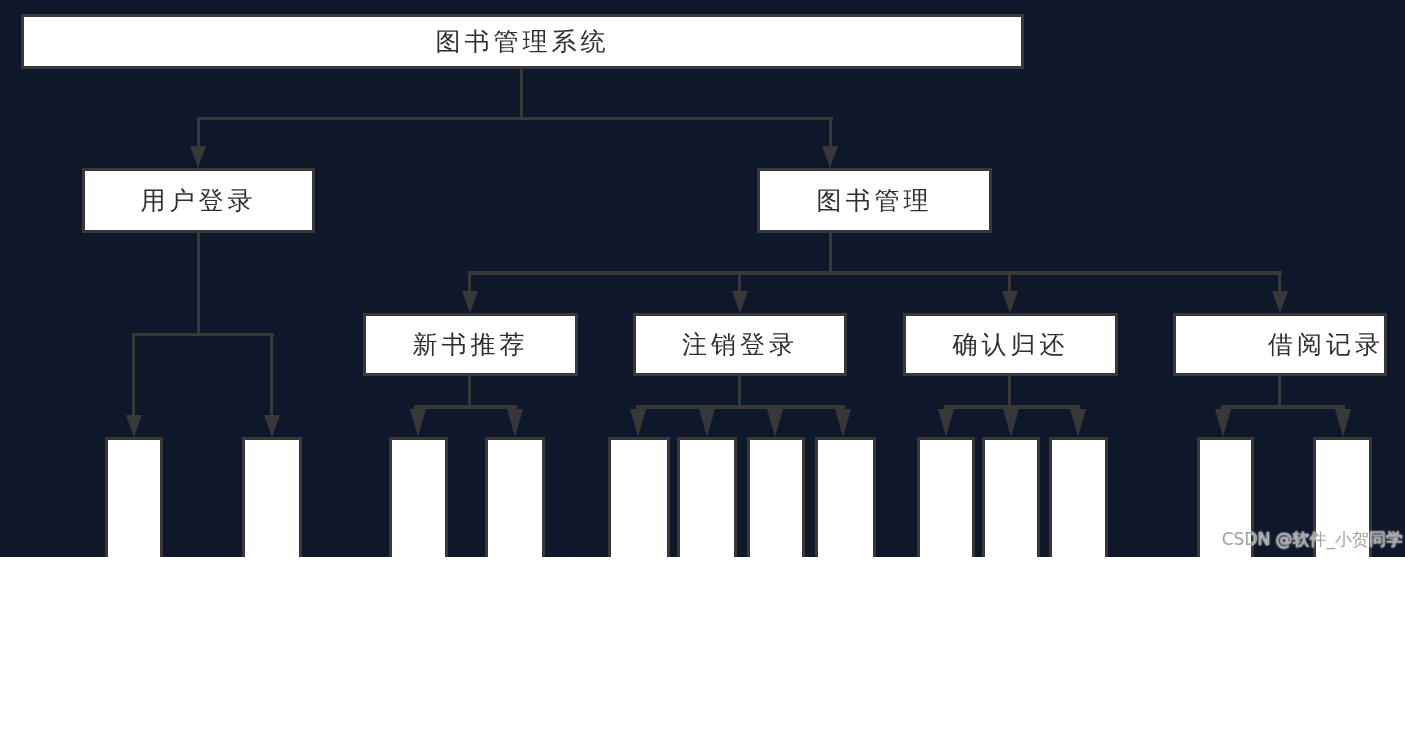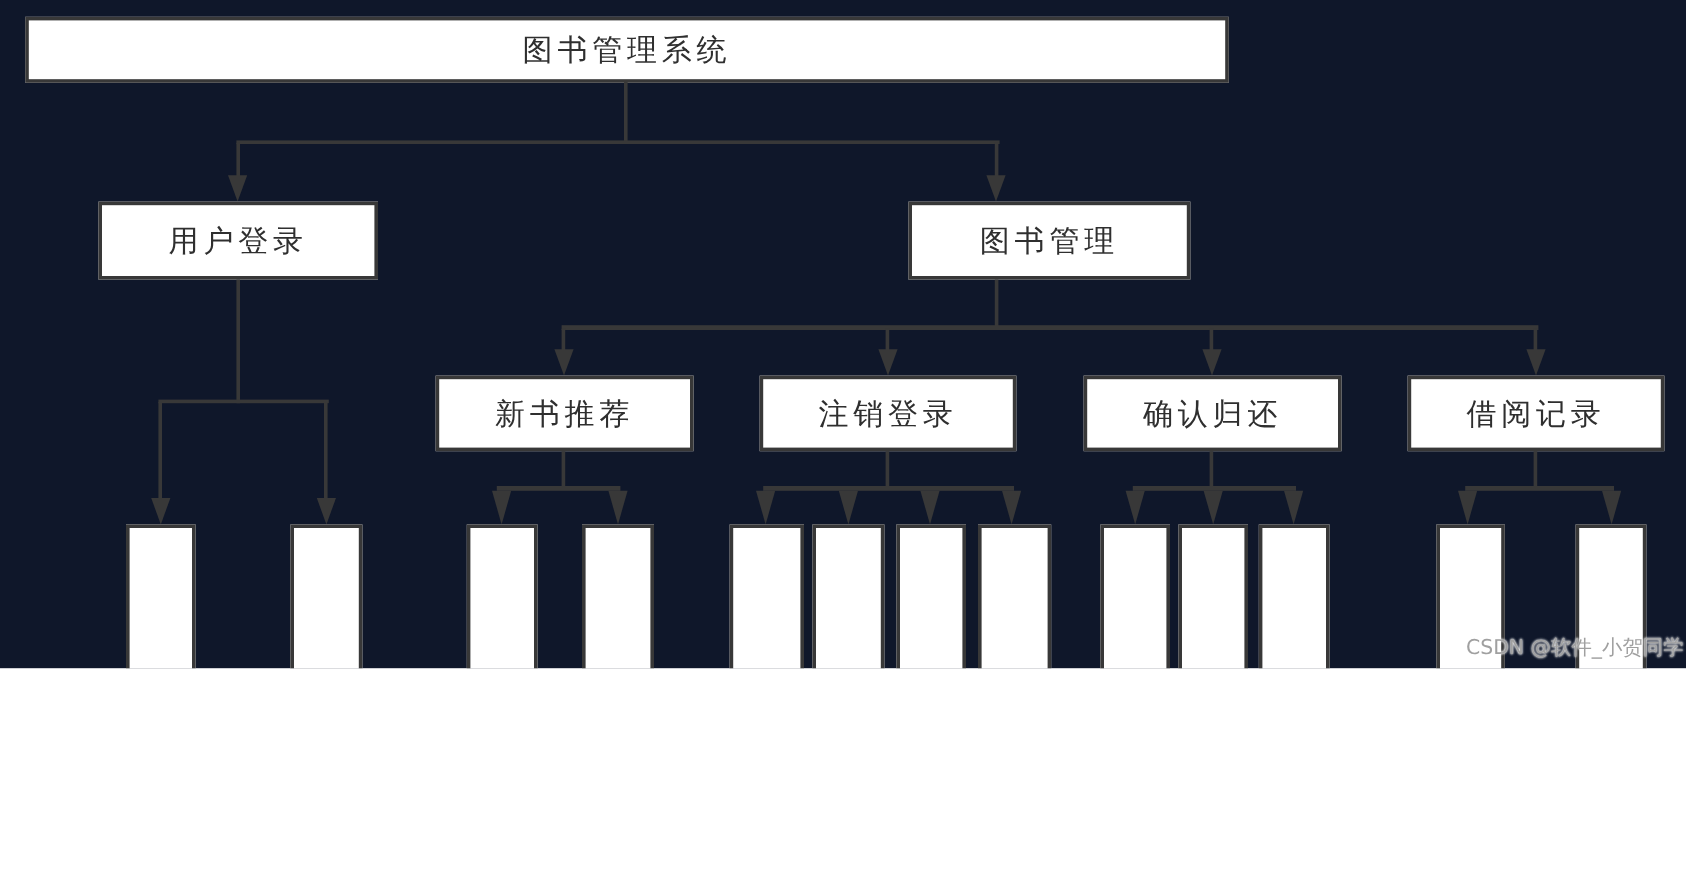--- a/index.html
+++ b/index.html
@@ -73,21 +73,21 @@
 
   <div class="box" style="left:363px;top:313px;width:215px;height:63px;">
     <span class="h-label">新书推荐</span>
   </div>
   <div class="box" style="left:633px;top:313px;width:214px;height:63px;">
     <span class="h-label">注销登录</span>
   </div>
   <div class="box" style="left:903px;top:313px;width:215px;height:63px;">
     <span class="h-label">确认归还</span>
   </div>
-  <div class="box" style="left:1173px;top:313px;width:214px;height:63px;">
+  <div class="box" style="left:1173px;top:313px;width:214px;height:63px;justify-content:flex-end;">
     <span class="h-label">借阅记录</span>
   </div>
 
   <div class="line" style="left:468px;top:376px;width:3px;height:31px;"></div>
   <div class="line" style="left:414px;top:405px;width:103px;height:4px;"></div>
   <div class="arrow tall" style="left:410px;top:409px;"></div>
   <div class="arrow tall" style="left:507px;top:409px;"></div>
 
   <div class="line" style="left:738px;top:376px;width:3px;height:31px;"></div>
   <div class="line" style="left:636px;top:405px;width:209px;height:4px;"></div>

